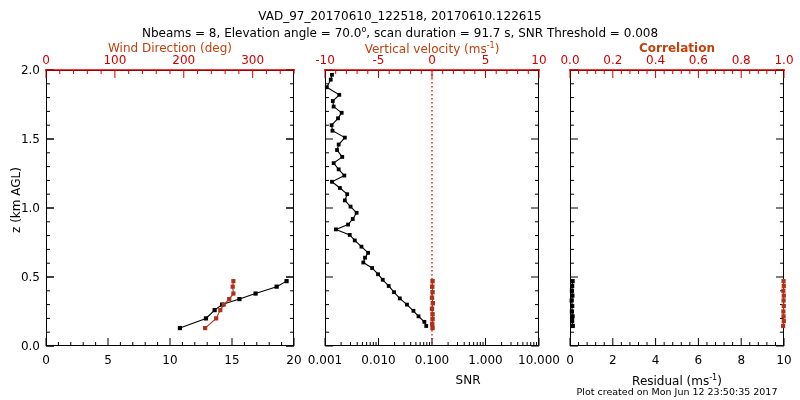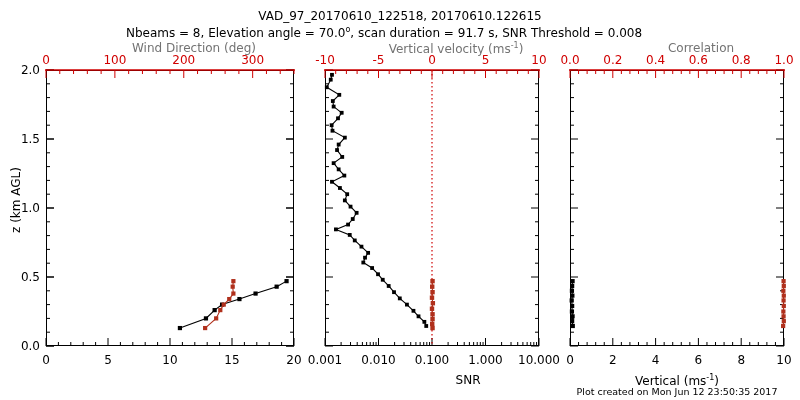--- a/index.html
+++ b/index.html
@@ -6,57 +6,57 @@
   body{width:800px;height:400px;overflow:hidden;
        font-family:"DejaVu Sans","Liberation Sans",sans-serif;
        color:#000;}
   #root{position:relative;width:638px;height:400px;}
 
   .txt{position:absolute;white-space:nowrap;line-height:1;}
   .ctr{transform:translateX(-50%);}
   .title{font-size:12px;}
   .subtitle{font-size:12px;}
   .axlab{font-size:12px;}
-  .red{color:#737373;margin-left:24px;}
+  .red{color:#c2410c;}
 
   .sup{font-size:8px;vertical-align:super;}
 
   .panel{position:absolute;box-sizing:border-box;
          border:1px solid #000;background:#fff;}
   svg{position:absolute;left:0;top:0;overflow:visible;}
   .vaxis-label{position:absolute;font-size:12px;
       transform-origin:50% 50%;}
   .footnote{font-size:9.5px;}
 </style>
 </head>
 <body>
 
 <div id="root">
 
   <div class="txt title ctr" style="left:400px;top:10px;">VAD_97_20170610_122518, 20170610.122615</div>
 
-  <div class="txt subtitle ctr" style="left:384px;top:26px;">
+  <div class="txt subtitle ctr" style="left:400px;top:26px;">
     <span>Nbeams = 8</span><span>, </span><span>Elevation angle = 70.0</span><span class="sup">o</span><span>, </span><span>scan duration = 91.7 s</span><span>, </span><span>SNR Threshold = 0.008</span>
   </div>
 
   <div class="vaxis-label" style="left:-24px;top:200px;width:80px;text-align:center;transform:translate(0,-50%) rotate(-90deg);">z (km AGL)</div>
 
   <div class="txt axlab red ctr" style="left:170px;top:42px;">Wind Direction (deg)</div>
 
   <div class="txt axlab red ctr" style="left:432px;top:42px;text-align:right;">
     <span>Vertical velocity (ms</span><span class="sup">-1</span><span>)</span>
   </div>
 
-  <div class="txt axlab red ctr" style="left:677px;top:42px;">Correlation</div>
+  <div class="txt axlab red ctr" style="left:677px;top:42px;font-weight:bold;">Correlation</div>
 
 
   <div class="txt axlab ctr" style="left:432px;top:374px;margin-left:36px;">SNR</div>
 
   <div class="txt axlab ctr" style="left:677px;top:374px;">
-    <span>Vertical (ms</span><span class="sup">-1</span><span>)</span>
+    <span>Residual (ms</span><span class="sup">-1</span><span>)</span>
   </div>
 
   <div class="txt footnote ctr" style="left:677px;top:387px;">Plot created on Mon Jun 12 23:50:35 2017</div>
 
   <div class="panel" id="panel-wind" style="left:46px;top:70px;width:248px;height:276px;"></div>
   <div class="panel" id="panel-snr" style="left:325px;top:70px;width:214px;height:276px;"></div>
   <div class="panel" id="panel-res" style="left:570px;top:70px;width:214px;height:276px;"></div>
 
   <svg id="overlay" width="800" height="400">
       <line x1="46" y1="346" x2="54" y2="346" stroke="#000" stroke-width="1"></line>

